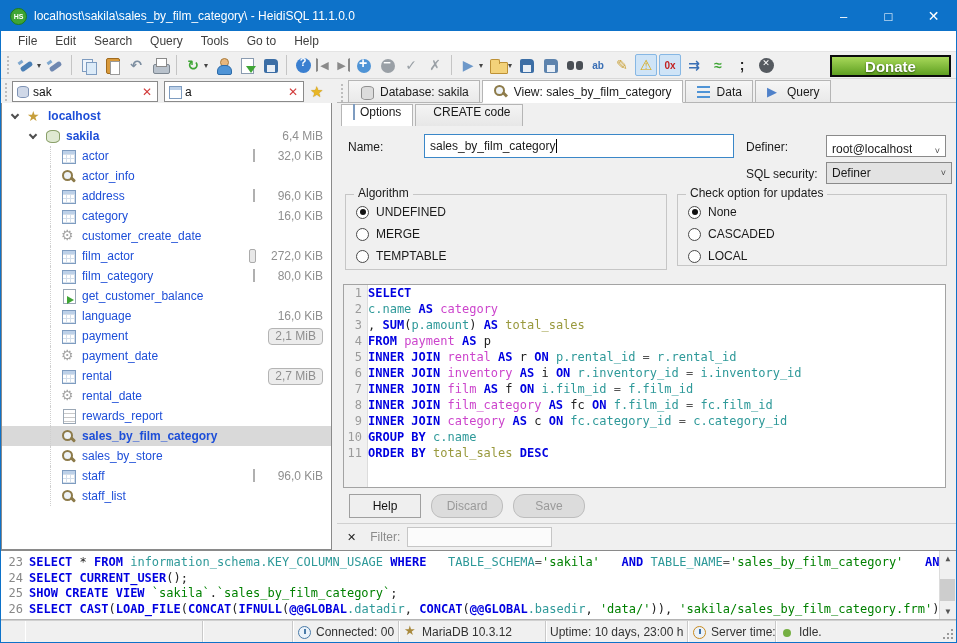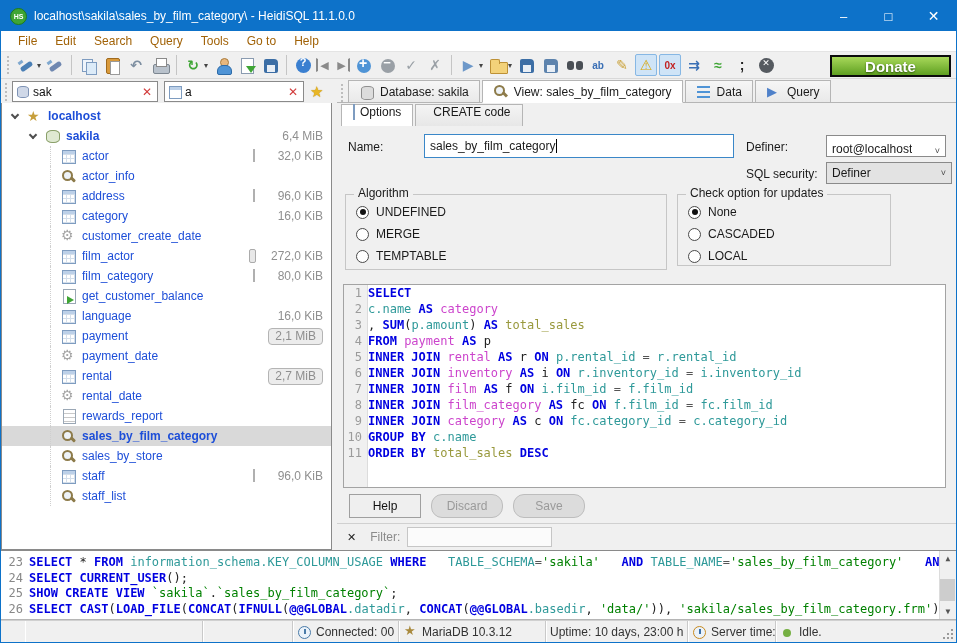--- a/index.html
+++ b/index.html
@@ -9,21 +9,21 @@
 
   
   #titlebar { position:absolute; left:0; top:0; right:0; height:30px; background:#0d72c9; display:flex; align-items:center; color:#fff; }
   #appbadge { width:17px; height:17px; border-radius:50%; background:#3fa535; border:1px solid #1d7a1d; color:#fff; font-size:7px; font-weight:bold; display:flex; align-items:center; justify-content:center; margin:0 7px 0 9px; }
   #wintitle { font-size:12px; flex:1; white-space:nowrap; overflow:hidden; }
   .wbtn { width:45px; height:30px; display:flex; align-items:center; justify-content:center; color:#fff; font-size:13px; }
   .wbtn.close { font-size:14px; }
 
   
   #menubar { position:absolute; left:0; top:30px; right:0; height:21px; background:#fff; display:flex; align-items:center; padding-left:8px; border-bottom:1px solid #e4e4e4; }
-  .mitem { padding:2px 9px; color:#a16207; }
+  .mitem { padding:2px 9px; color:#404040; }
 
   
   #toolbar { position:absolute; left:0; top:51px; right:0; height:27px; background:#f0f0f0; border-bottom:1px solid #d9d9d9; display:flex; align-items:center; padding-left:2px; }
   .grip { width:5px; height:18px; margin:0 3px; background:repeating-linear-gradient(to bottom,#bdbdbd 0 2px,transparent 2px 4px); background-size:2px 100%; background-repeat:no-repeat; background-position:1px 0; }
   .tsep { width:1px; height:20px; background:#c5c5c5; margin:0 4px; }
   .tbi { position:relative; width:22px; height:22px; margin:0 1px; display:flex; align-items:center; justify-content:center; font-size:14px; font-weight:bold; border:1px solid transparent; border-radius:2px; }
   .tbi.small { font-size:10px; }
   .tbi.tog { background:#cfe4f7; border-color:#86b7e4; }
   .tbi.edgeL { border-left:2px solid #8a8a8a; border-radius:0; height:14px; width:16px; font-size:11px; }
   .tbi.edgeR { border-right:2px solid #8a8a8a; border-radius:0; height:14px; width:16px; font-size:11px; }
@@ -433,21 +433,21 @@
           <div class="radiorow">
             <span class="radio"></span>
             <span>MERGE</span>
           </div>
           <div class="radiorow">
             <span class="radio"></span>
             <span>TEMPTABLE</span>
           </div>
         </div>
     </div>
-    <div class="groupbox" style="left:340px; top:114px; width:214px; height:72px;">
+    <div class="groupbox" style="left:340px; top:114px; width:270px; height:72px;">
       <span class="gtitle">Check option for updates</span>
       <div id="checkradios" style="padding-top:6px;">
           <div class="radiorow">
             <span class="radio on"></span>
             <span>None</span>
           </div>
           <div class="radiorow">
             <span class="radio"></span>
             <span>CASCADED</span>
           </div>

